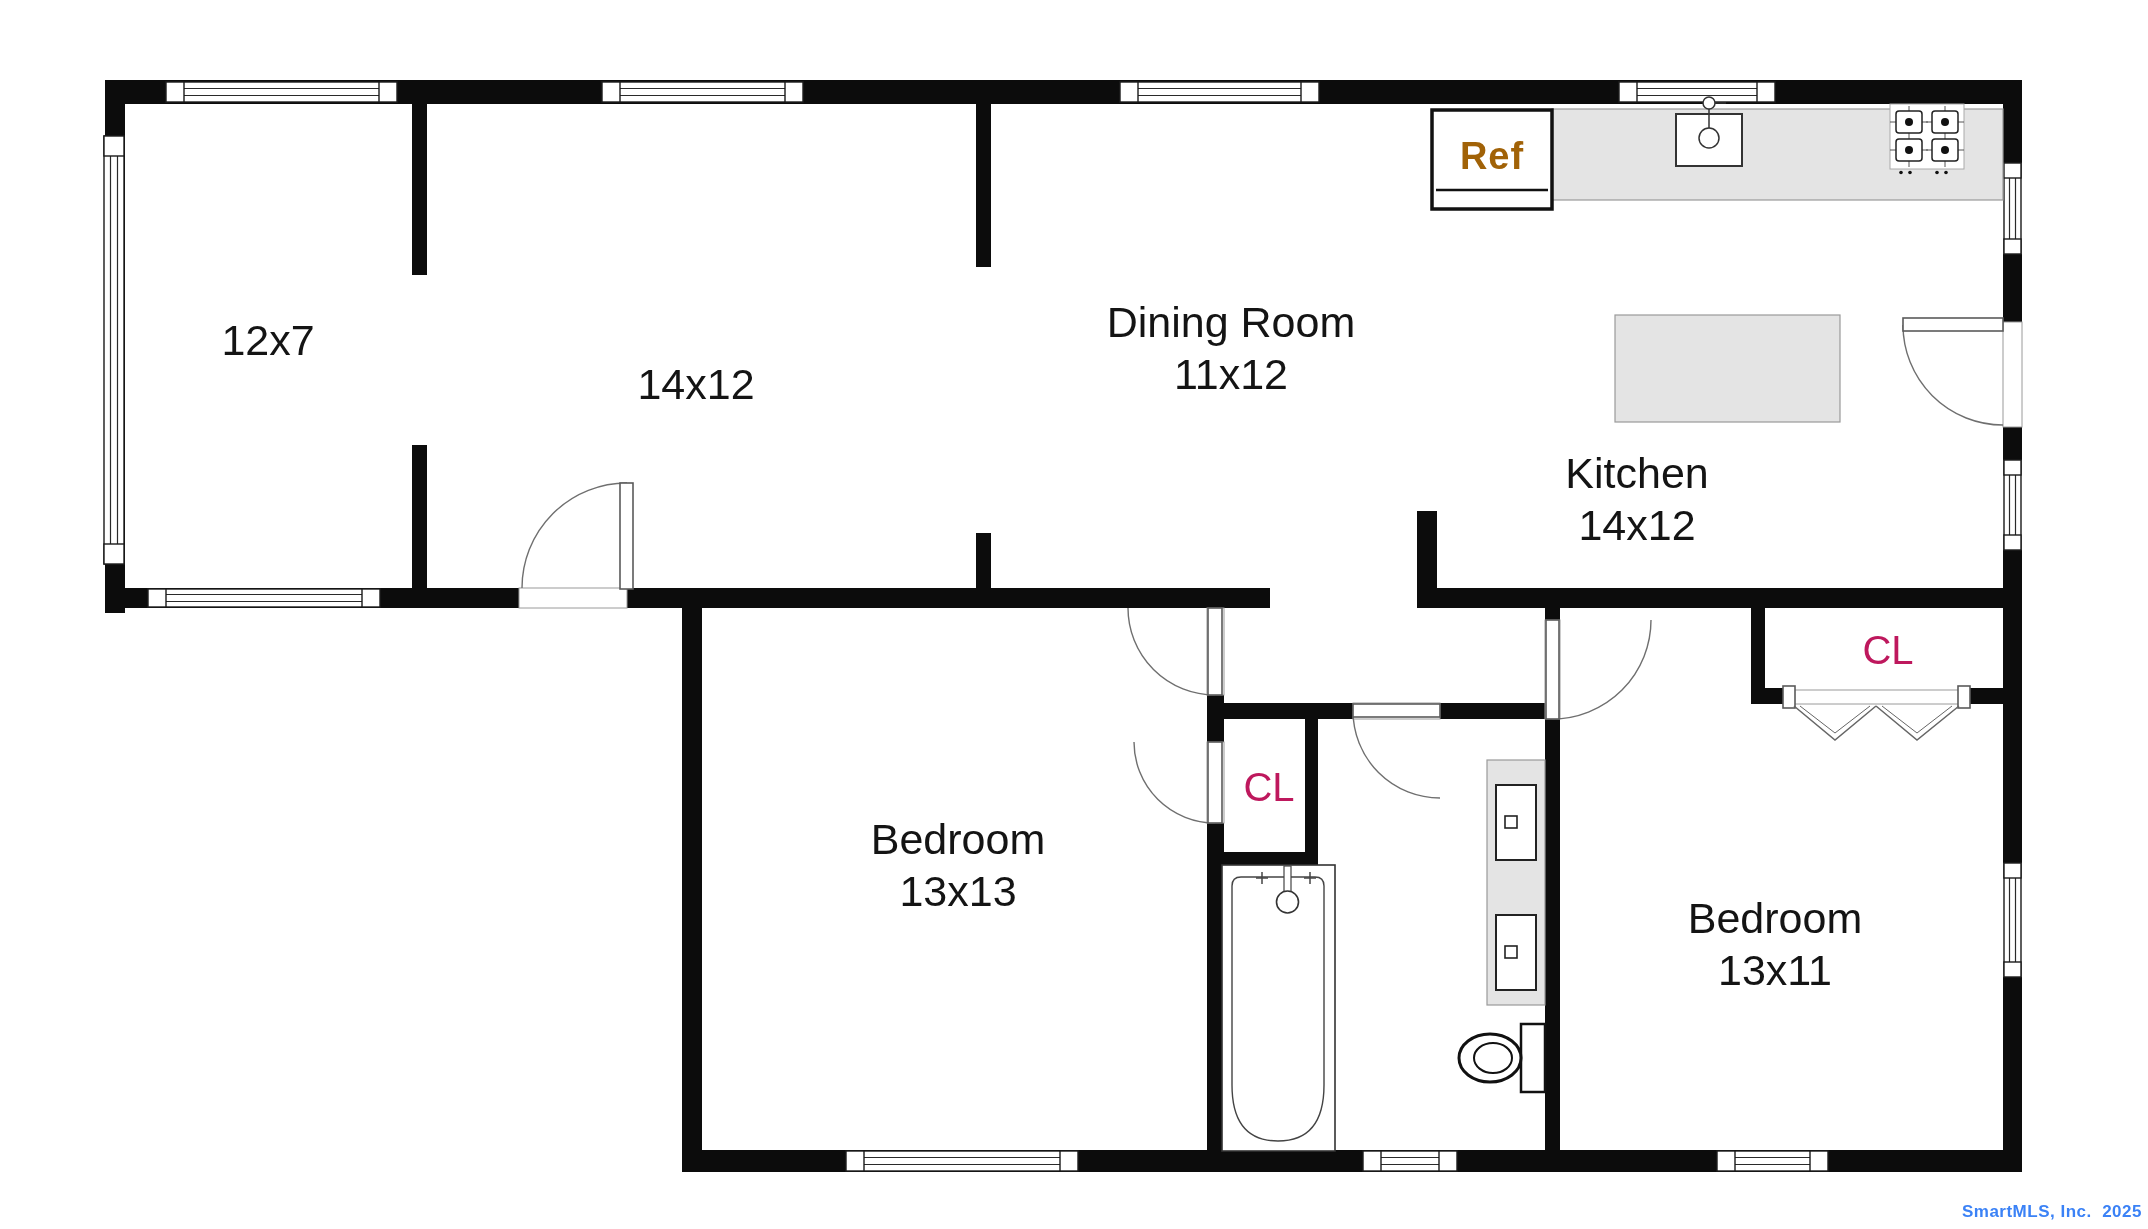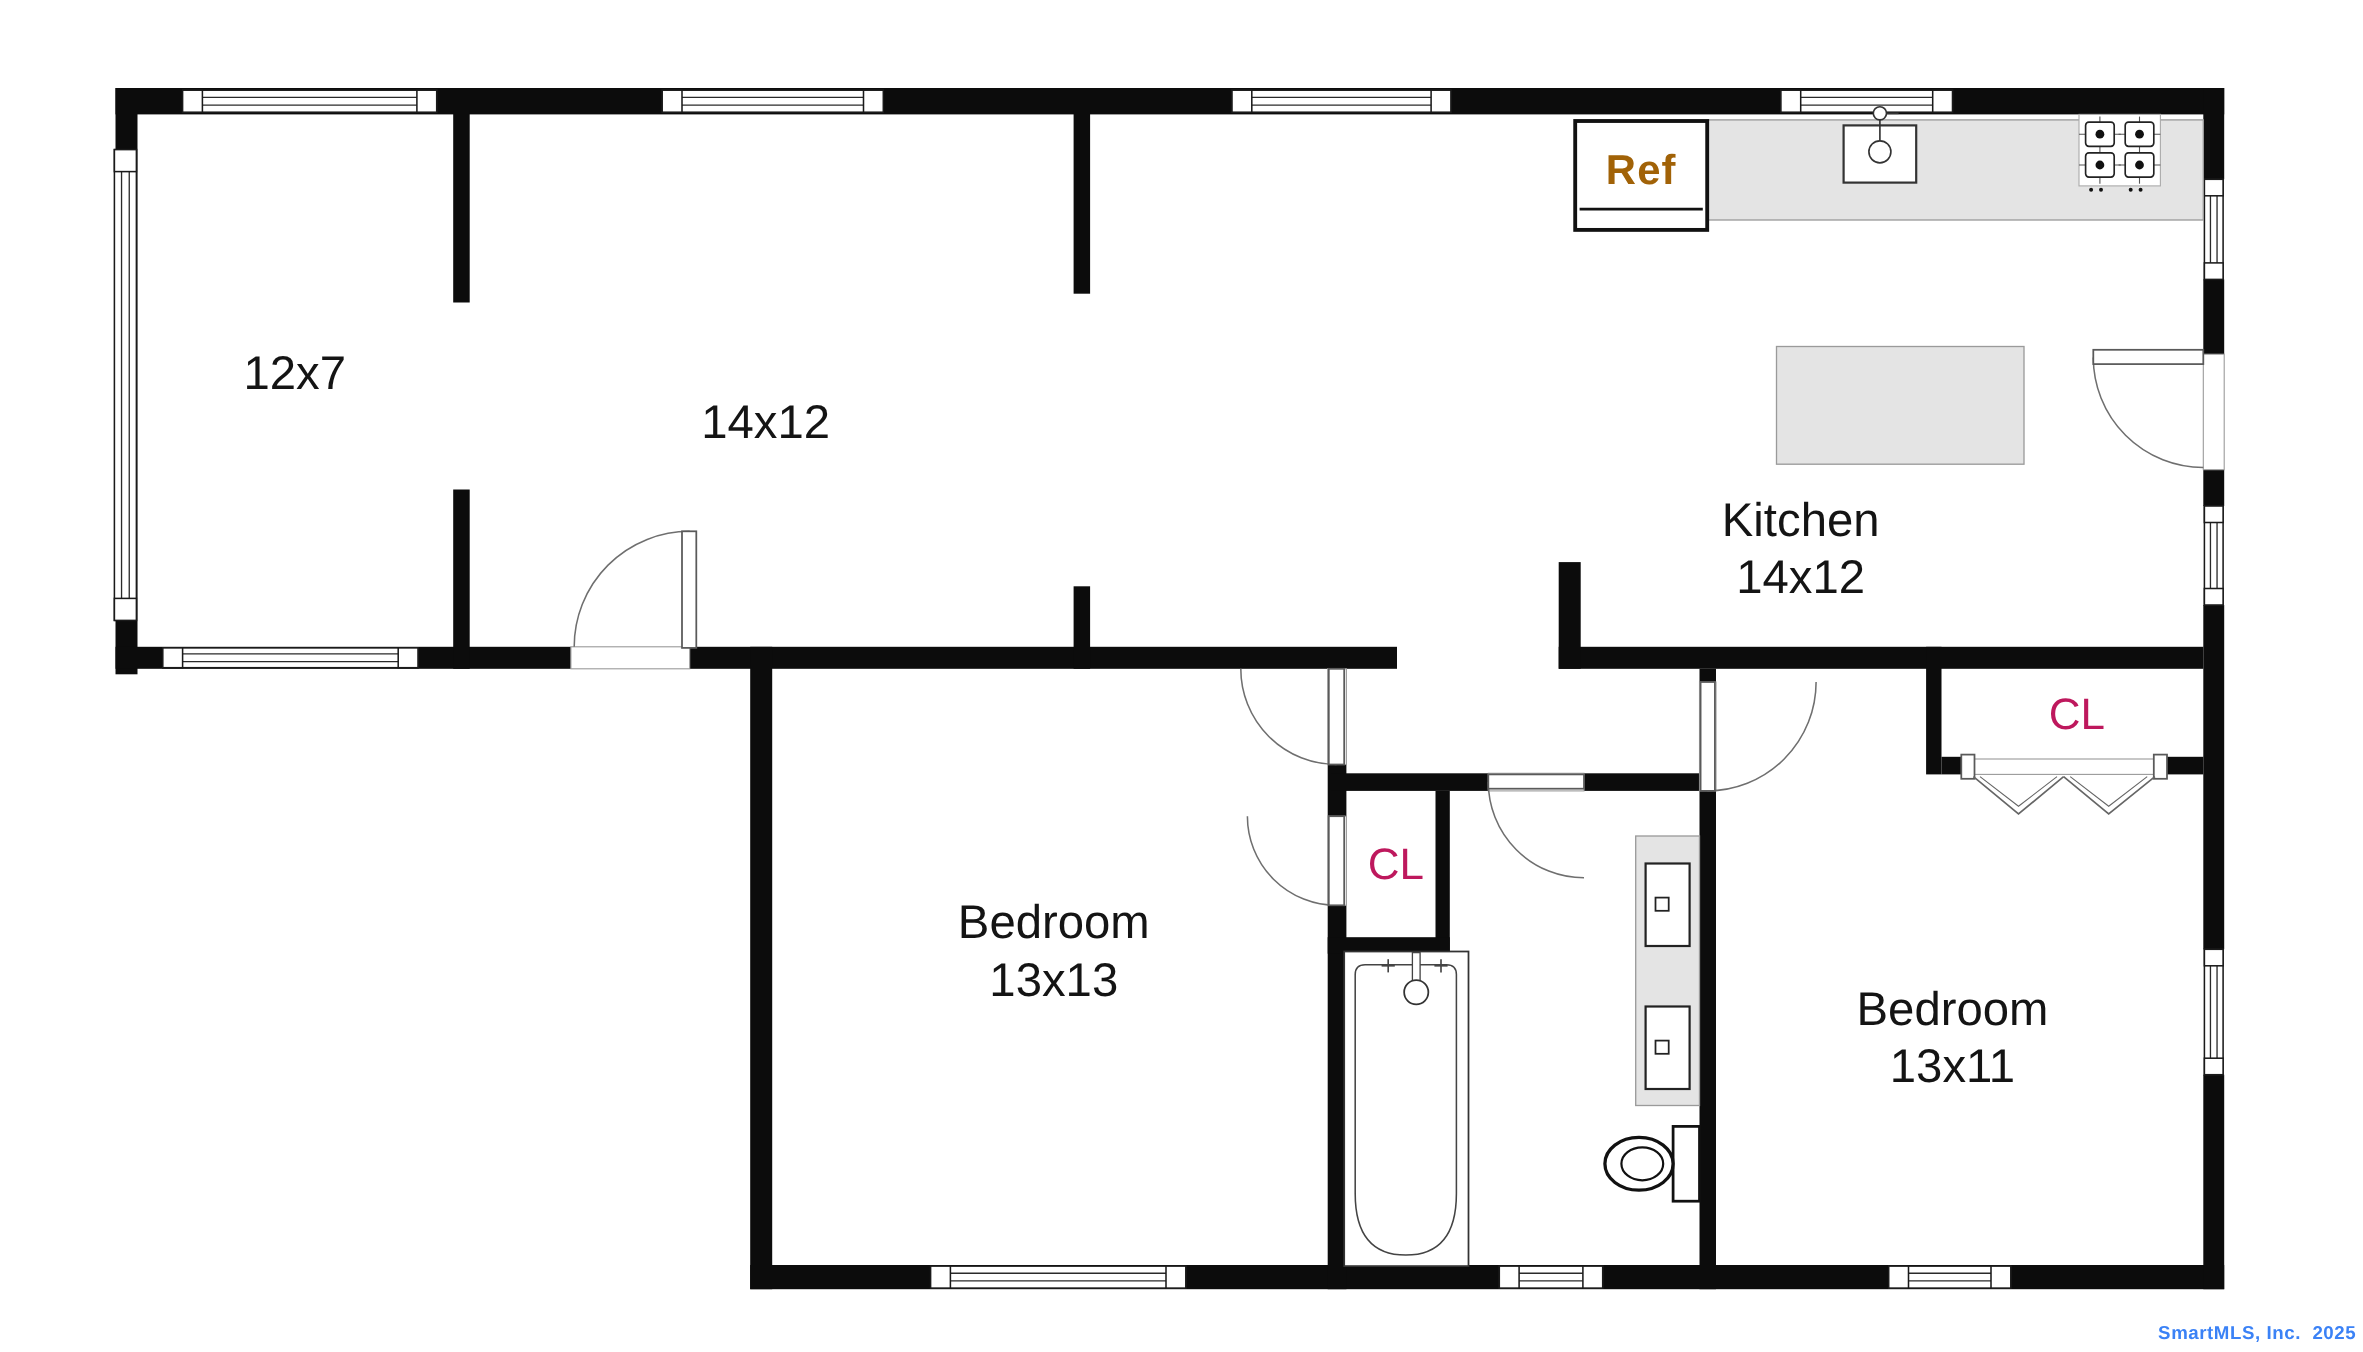--- a/index.html
+++ b/index.html
@@ -295,20 +295,24 @@
   </svg>
 
   <div class="room-label" style="left:268px;top:340px;">
     <span>12x7</span>
   </div>
 
   <div class="room-label" style="left:696px;top:384px;">
     <div>14x12</div>
   </div>
 
+  <div class="room-label" style="left:1231px;top:348px;">
+    <div>Dining Room</div>
+    <div>11x12</div>
+  </div>
 
   <div class="room-label" style="left:1637px;top:499px;">
     <div>Kitchen</div>
     <div>14x12</div>
   </div>
 
   <div class="room-label" style="left:958px;top:865px;">
     <div>Bedroom</div>
     <div>13x13</div>
   </div>

